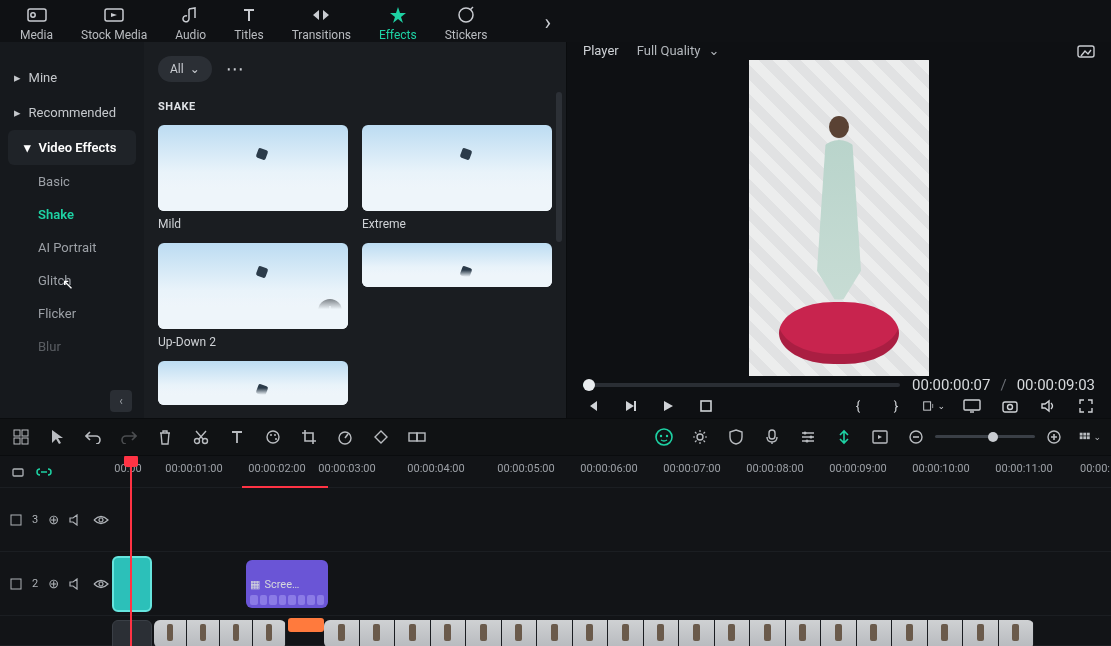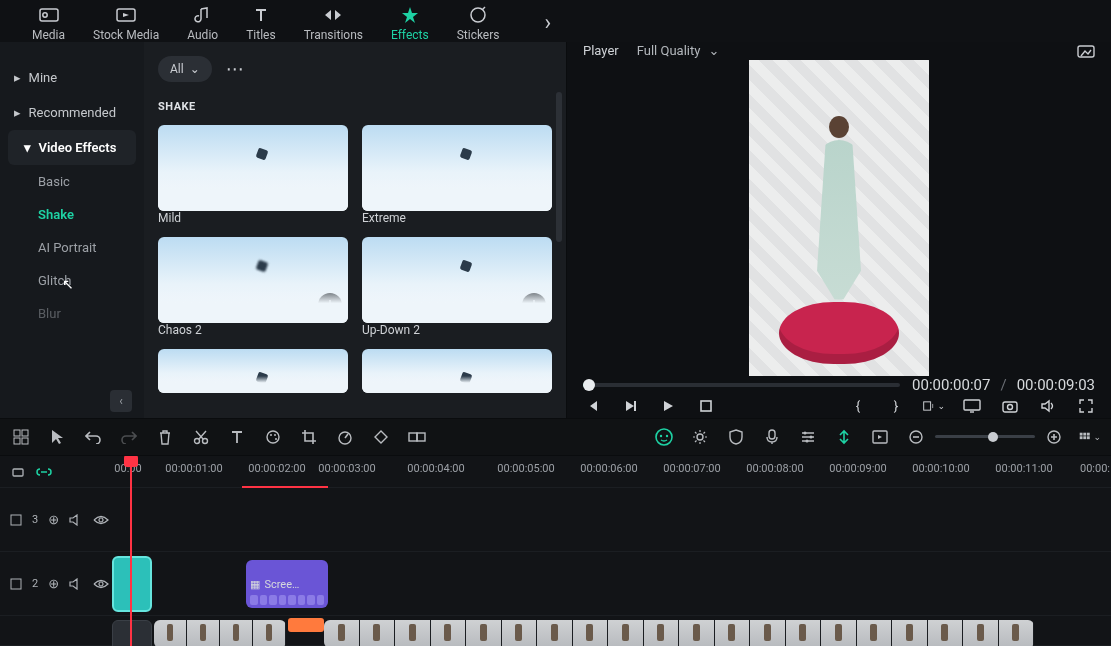--- a/index.html
+++ b/index.html
@@ -1,20 +1,20 @@
 <!DOCTYPE html>
 <html><head>
 <meta charset="utf-8">
 <style>
 *{margin:0;padding:0;box-sizing:border-box;font-family:-apple-system,BlinkMacSystemFont,"Segoe UI",Roboto,Arial,sans-serif}
 body{background:#1a1d21;color:#c9ccd1;width:1111px;height:646px;overflow:hidden;font-size:13px}
 .app{display:flex;flex-direction:column;height:100%}
 
 
-.top-tabs{display:flex;align-items:flex-end;height:44px;padding:0 32px;gap:28px;background:#0f1114;position:relative}
+.top-tabs{display:flex;align-items:flex-end;height:44px;padding:0 20px;gap:28px;background:#0f1114;position:relative}
 .tab{display:flex;flex-direction:column;align-items:center;gap:2px;color:#b9bcc0;cursor:pointer;font-size:12px}
 .tab.active{color:#1ed2a4}
 .tab-icon{width:22px;height:22px;display:flex;align-items:center;justify-content:center}
 .tab-scroll{position:absolute;right:560px;top:10px;color:#c9ccd1;font-size:22px}
 
 
 .main-row{display:flex;height:376px;background:#1a1d21}
 
 
 .sidebar{width:144px;background:#16191d;display:flex;flex-direction:column;padding-top:18px;font-size:13px;position:relative}
@@ -26,21 +26,21 @@
 .side-collapse{position:absolute;bottom:6px;right:12px;width:22px;height:22px;background:#2a2e34;border-radius:4px;display:flex;align-items:center;justify-content:center;color:#9ca0a6;font-size:12px}
 
 
 .effects{flex:1;max-width:422px;background:#1a1d21;padding:14px 14px 0 14px;overflow:hidden;position:relative}
 .search-row{display:flex;align-items:center;gap:10px;margin-bottom:18px}
 .search{flex:1;display:flex;align-items:center;gap:10px;background:#23272c;border-radius:18px;padding:7px 14px;color:#8a8e94}
 .filter-pill{background:#2b2f35;border-radius:16px;padding:6px 12px;display:flex;align-items:center;gap:6px;color:#c9ccd1;font-size:12px}
 .kebab{color:#c9ccd1;padding:0 4px;font-size:18px;letter-spacing:1px}
 .section-title{font-size:11px;font-weight:700;letter-spacing:0.5px;color:#dfe2e6;margin-bottom:12px}
 .grid{display:grid;grid-template-columns:1fr 1fr;gap:12px 14px}
-.card{display:flex;flex-direction:column;}
+.card{display:flex;flex-direction:column;gap:6px}
 .thumb{width:100%;height:86px;border-radius:6px;background:linear-gradient(180deg,#bcdcf2 0%,#e9f3fa 55%,#f4f8fb 100%);position:relative;overflow:hidden}
 .thumb::after{content:"";position:absolute;bottom:0;left:0;right:0;height:38%;background:linear-gradient(180deg,rgba(255,255,255,0) 0%,#eef5fa 40%)}
 .thumb .jumper{position:absolute;top:24px;left:52%;width:10px;height:10px;background:#2b3b4a;border-radius:2px;transform:rotate(20deg)}
 .thumb.ch .jumper{filter:blur(1px)}
 .dl-badge{position:absolute;bottom:6px;right:6px;width:24px;height:24px;border-radius:50%;background:rgba(30,34,40,.7);display:flex;align-items:center;justify-content:center;color:#e8ebee}
 .card-label{font-size:12px;color:#cfd2d6}
 .scroll-hint{position:absolute;top:50px;right:4px;width:6px;height:150px;background:#2c3036;border-radius:3px}
 
 
 .player{flex:1;background:#0e1013;display:flex;flex-direction:column;border-left:1px solid #0a0c0e}
@@ -185,20 +185,21 @@
         </div>
       <div class="side-item active">
           <span>▾</span>
           <span>Video Effects</span>
         </div>
       <div class="side-sub">Basic</div>
       <div class="side-sub sel">Shake</div>
       <div class="cursor-ptr">↖</div>
       <div class="side-sub">AI Portrait</div>
       <div class="side-sub">Glitch</div>
+      <div class="side-sub">Flicker</div>
       <div class="side-sub" style="opacity:.5">Blur</div>
       <div class="side-collapse">‹</div>
     </div>
 
     <div class="effects">
       <div class="search-row">
         <div class="filter-pill">
             <span>All</span>
             <span>⌄</span>
           </div>
@@ -210,31 +211,20 @@
             <div class="thumb">
               <div class="jumper"></div>
             </div>
             <div class="card-label">Mild</div>
           </div>
         <div class="card">
             <div class="thumb">
               <div class="jumper"></div>
             </div>
             <div class="card-label">Extreme</div>
-          </div>
-        <div class="card">
-            <div class="thumb ch">
-              <div class="jumper"></div>
-              <div class="dl-badge">
-                <svg width="12" height="12" viewBox="0 0 12 12">
-                  <path d="M6 1 V8 M3 5 L6 8 L9 5 M2 10 H10" stroke="#e8ebee" stroke-width="1.4" fill="none"></path>
-                </svg>
-              </div>
-            </div>
-            <div class="card-label">Chaos 2</div>
           </div>
         <div class="card">
             <div class="thumb">
               <div class="jumper"></div>
               <div class="dl-badge">
                 <svg width="12" height="12" viewBox="0 0 12 12">
                   <path d="M6 1 V8 M3 5 L6 8 L9 5 M2 10 H10" stroke="#e8ebee" stroke-width="1.4" fill="none"></path>
                 </svg>
               </div>
             </div>

